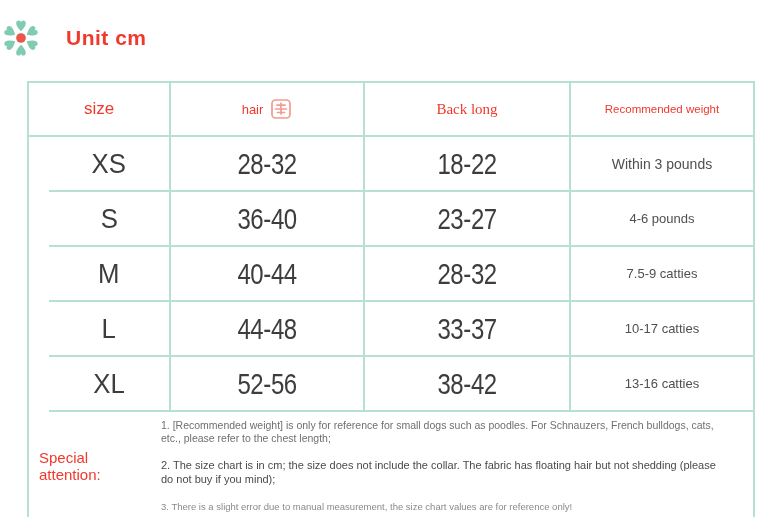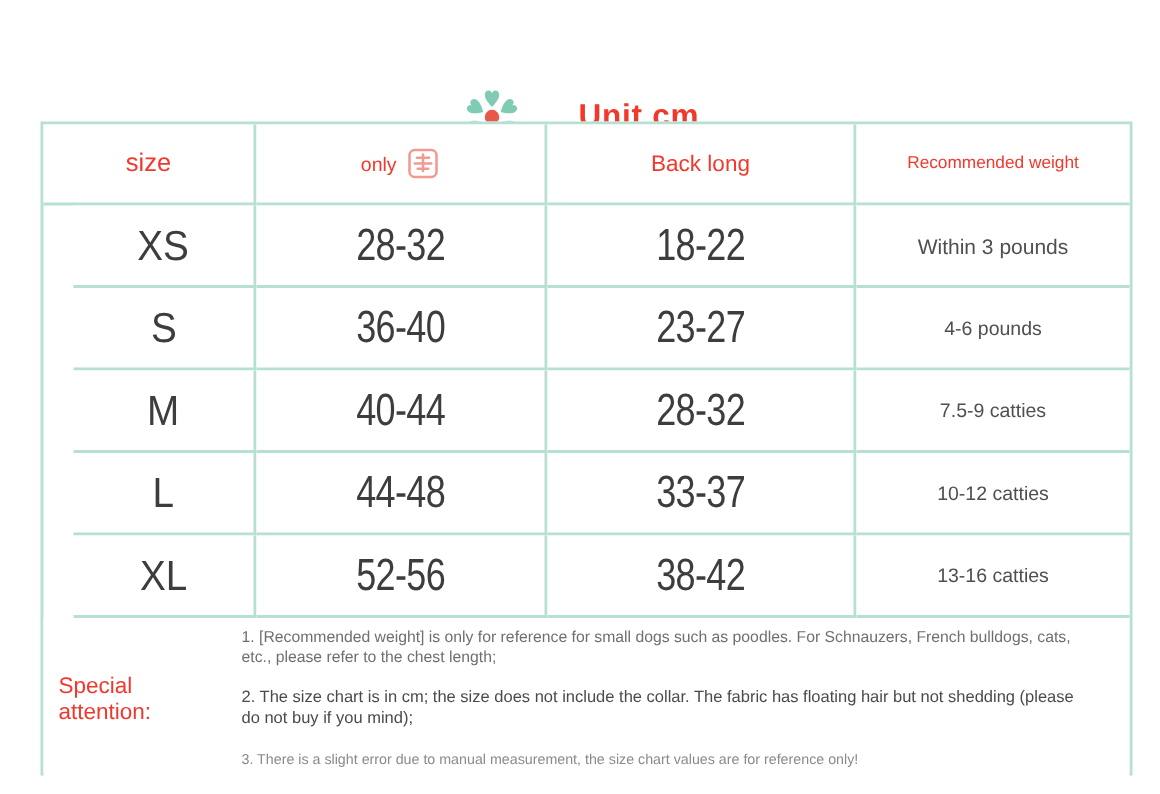--- a/index.html
+++ b/index.html
@@ -3,21 +3,21 @@
 <meta charset="utf-8">
 <style>
   html,body{margin:0;padding:0;background:#fff;}
   .page{
     position:relative;width:773px;height:529px;background:#ffffff;overflow:hidden;
     font-family:"Liberation Sans","DejaVu Sans",sans-serif;color:#3d3d3d;
   }
   
   .hdr{
     position:absolute;top:0;left:0;width:100%;height:76px;
-    display:flex;align-items:center;justify-content:center;gap:37px;margin-top:40px;
+    display:flex;align-items:center;gap:24px;
   }
   .hdr .flower{width:42px;height:42px;display:block;}
   .hdr .title{
     color:#f2382c;font-size:21px;font-weight:bold;letter-spacing:.5px;
   }
   
   .tbox{
     position:absolute;left:27px;top:81px;width:728px;height:436px;
     border:2px solid #b6e0d1;box-sizing:border-box;background:#fff;
     display:grid;
@@ -25,21 +25,21 @@
     grid-template-rows:54px repeat(5,55px) 1fr;
   }
   .cell{
     display:flex;align-items:center;justify-content:center;
     border-bottom:2px solid #b6e0d1;box-sizing:border-box;background:#fff;
   }
   .cell.vline{border-right:2px solid #b6e0d1;}
   .th{color:#f2382c;}
   .th-size{font-size:17px;}
   .th-chest{font-size:13px;gap:7px;}
-  .th-back{font-size:15px;}
+  .th-back{font-size:15px;font-family:Liberation Serif, serif;}
   .th-weight{font-size:11.5px;align-items:center;}
   .sizecell{font-size:28px;color:#3d3d3d;margin-left:20px;}
   .sizecell .sq{display:inline-block;transform:scaleX(.92);}
   .numcell{font-size:30px;color:#3d3d3d;}
   .numcell .sq{display:inline-block;transform:scaleX(.8);letter-spacing:-.5px;}
   .wt-small{font-size:14px;color:#4f4f4f;justify-content:center;}
   .wt{font-size:13px;color:#4f4f4f;}
   
   .notesrow{
     grid-column:1 / -1;display:flex;align-items:stretch;background:#fff;
@@ -87,21 +87,21 @@
     </svg>
     <span class="title">Unit cm</span>
   </div>
 
   <div class="tbox">
 
     <div class="cell vline th th-size">
         <span>size</span>
       </div>
     <div class="cell vline th th-chest">
-      <span>only</span>
+      <span>hair</span>
       <svg class="stamp" viewBox="0 0 22 22" aria-hidden="true">
         <g fill="none" stroke="#f19a91" stroke-width="1.7" stroke-linecap="round">
           <rect x="2" y="2" width="18" height="18" rx="3.5"></rect>
           <line x1="7" y1="7.2" x2="15" y2="7.2"></line>
           <line x1="5.5" y1="11" x2="16.5" y2="11"></line>
           <line x1="11" y1="5" x2="11" y2="16"></line>
           <line x1="7.5" y1="14.5" x2="14.5" y2="14.5"></line>
         </g>
       </svg>
     </div>
@@ -154,21 +154,21 @@
     <div class="cell vline sizecell">
         <span class="sq">L</span>
       </div>
     <div class="cell vline numcell">
         <span class="sq">44-48</span>
       </div>
     <div class="cell vline numcell">
         <span class="sq">33-37</span>
       </div>
     <div class="cell wt">
-        <span>10-12 catties</span>
+        <span>10-17 catties</span>
       </div>
 
     <div class="cell vline sizecell">
         <span class="sq">XL</span>
       </div>
     <div class="cell vline numcell">
         <span class="sq">52-56</span>
       </div>
     <div class="cell vline numcell">
         <span class="sq">38-42</span>

